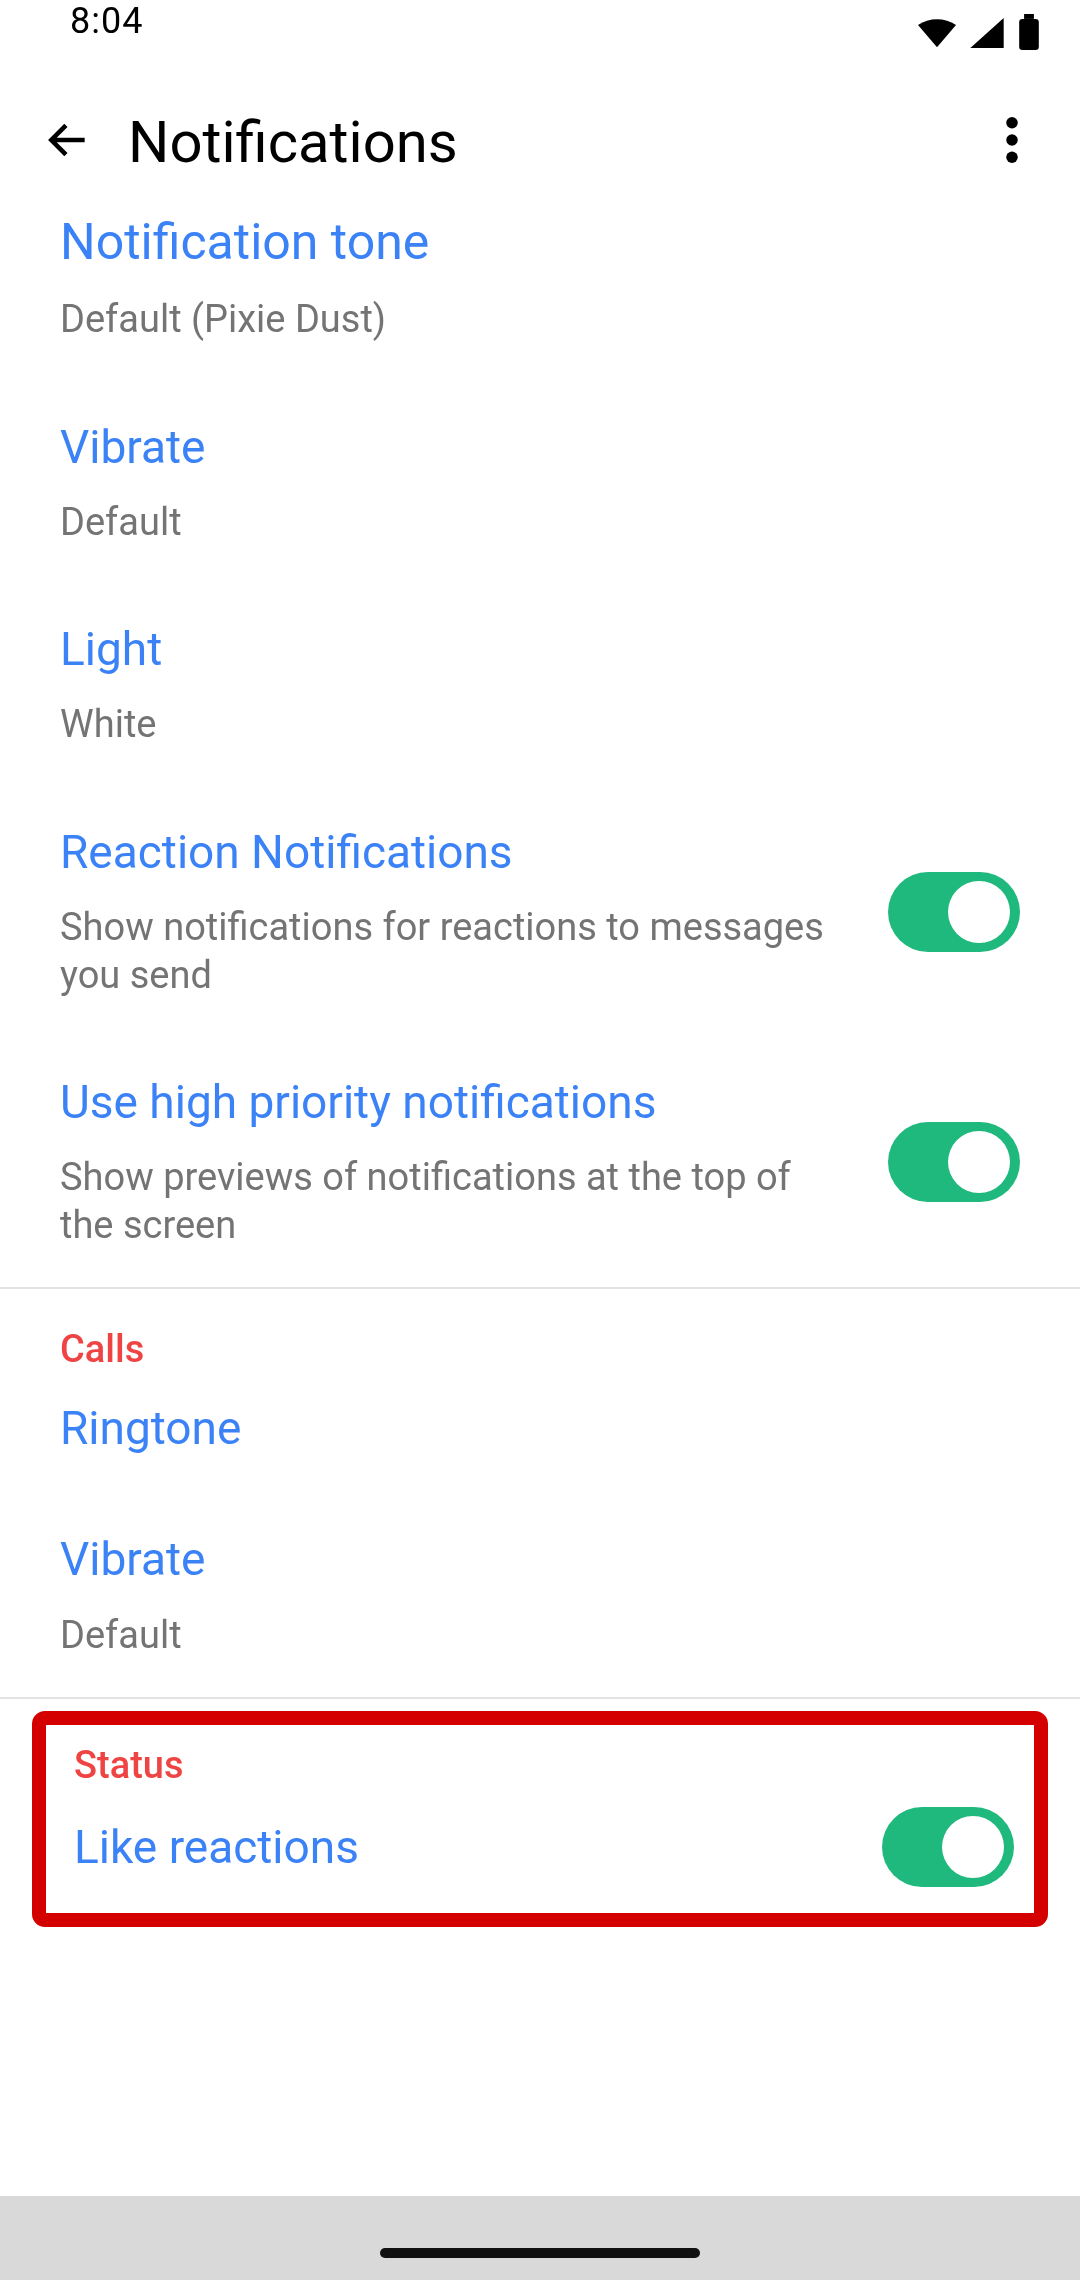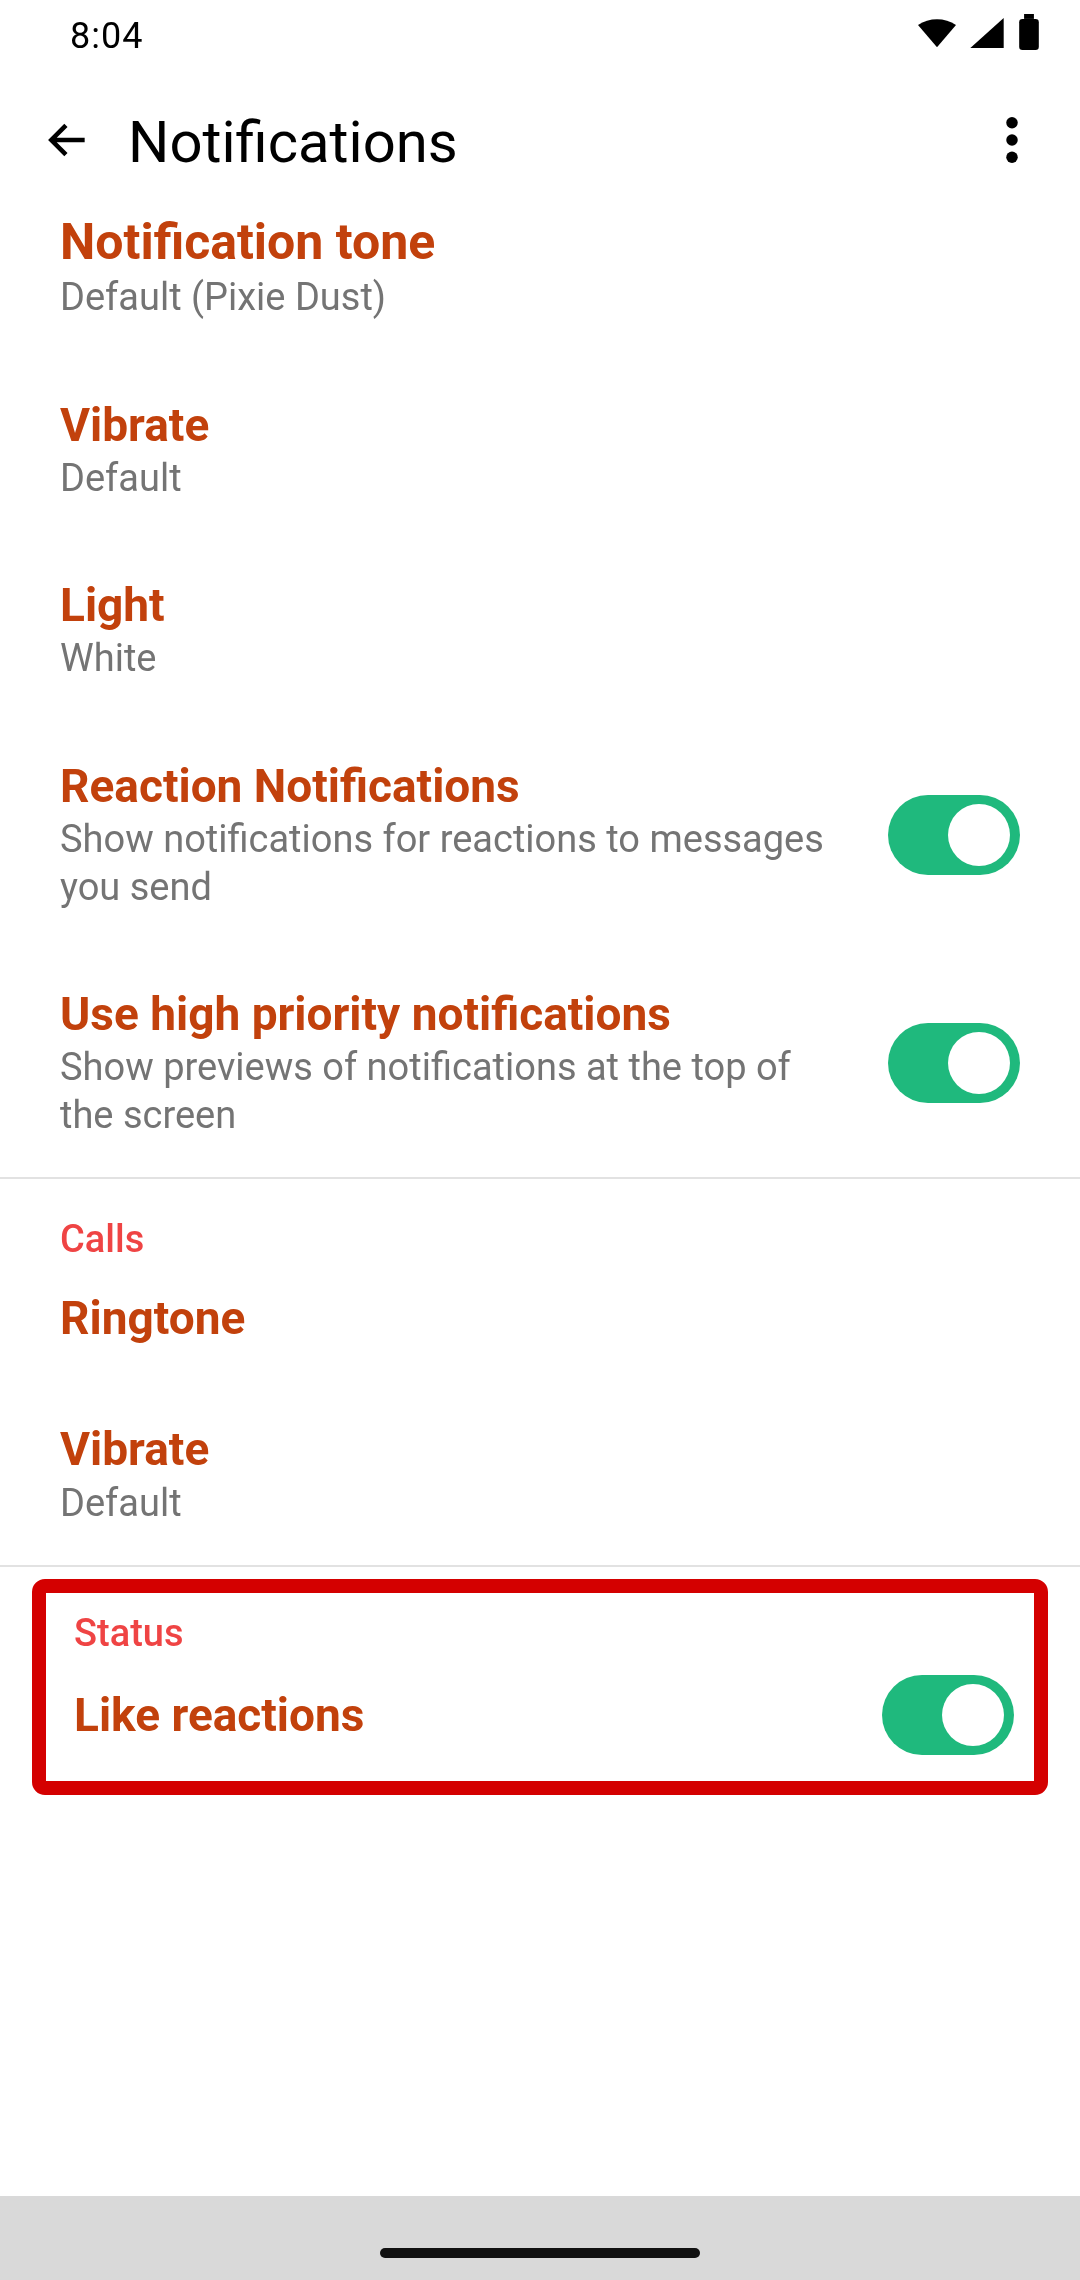--- a/index.html
+++ b/index.html
@@ -9,21 +9,20 @@
     font-family: Roboto, "Helvetica Neue", Arial, sans-serif;
     background: #ffffff;
     color: #000;
     overflow: hidden;
   }
 
   
   .status-bar {
     height: 72px;
     display: flex;
-    align-items: center;
     padding: 0 40px 0 70px;
     font-size: 36px;
     letter-spacing: 1px;
     color: #000;
   }
   .status-time { flex: 1; }
   .status-icons { display: flex; align-items: center; gap: 14px; }
 
   
   .app-bar {
@@ -57,28 +56,28 @@
     flex-direction: column;
   }
   .row {
     display: flex;
     align-items: center;
     padding: 38px 60px;
   }
   .row-text { flex: 1; padding-right: 40px; }
   .row-title {
     font-size: 46px;
-    font-weight: 700;
+    font-weight: 400;
     line-height: 1.2;
-    color: #c2410c;
+    color: #3b82f6;
   }
   .row-sub {
     font-size: 38px;
     color: #747474;
-    margin-top: 2px;
+    margin-top: 24px;
     line-height: 1.25;
   }
   .section-header {
     padding: 38px 60px 16px 60px;
     font-size: 38px;
     color: #ef4444;
     font-weight: 500;
   }
   .divider {
     height: 2px;

